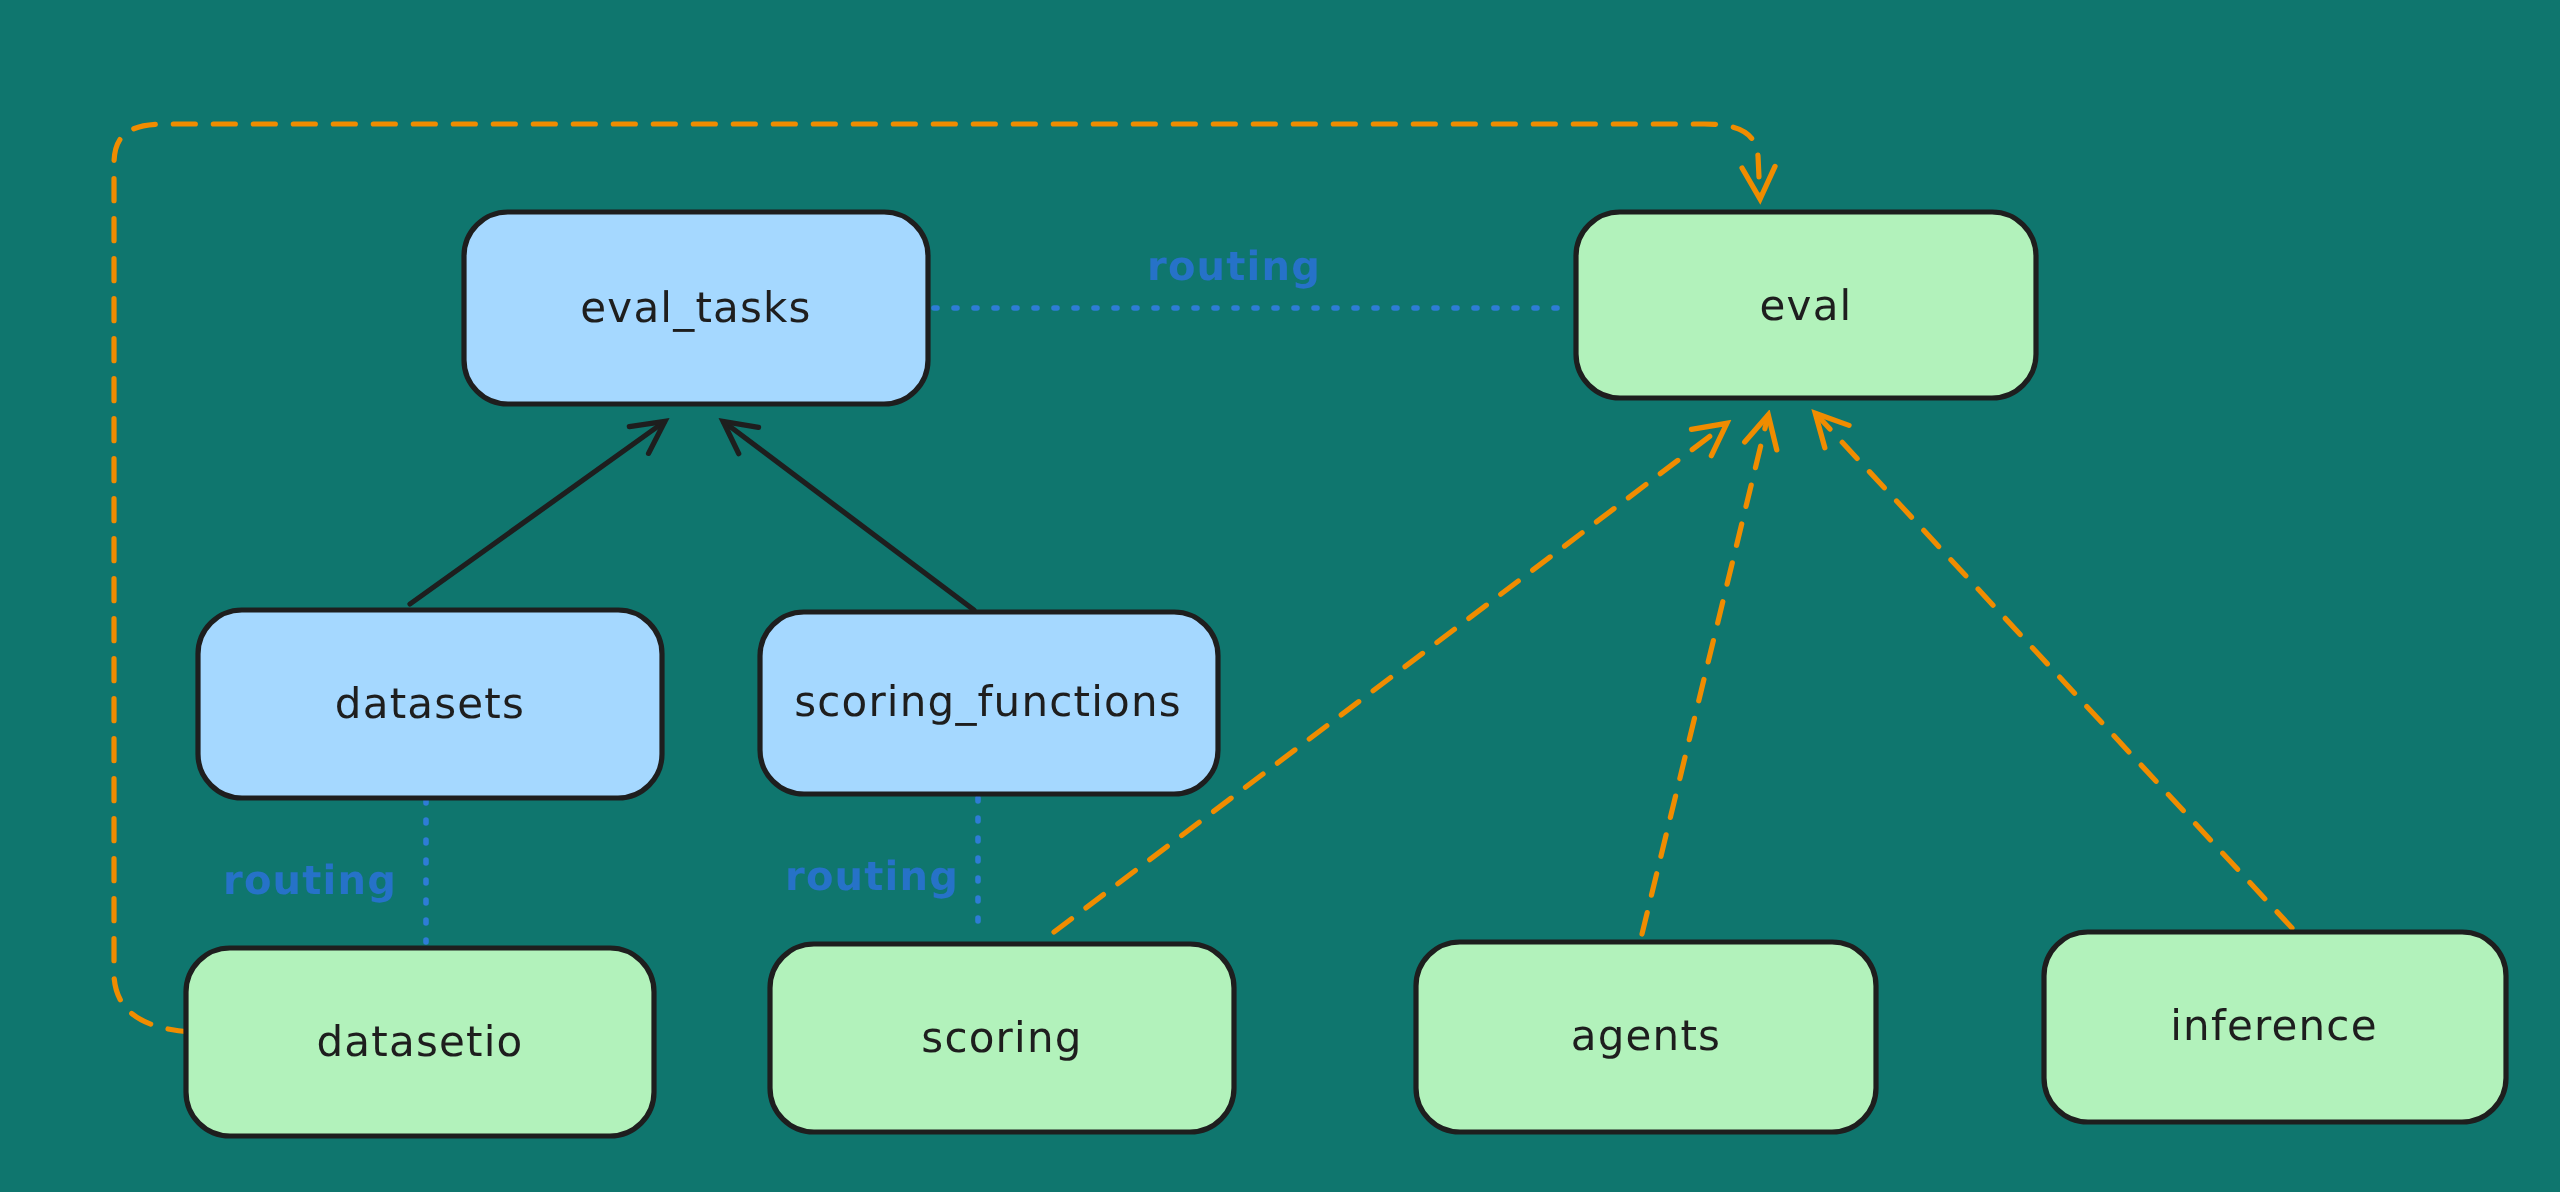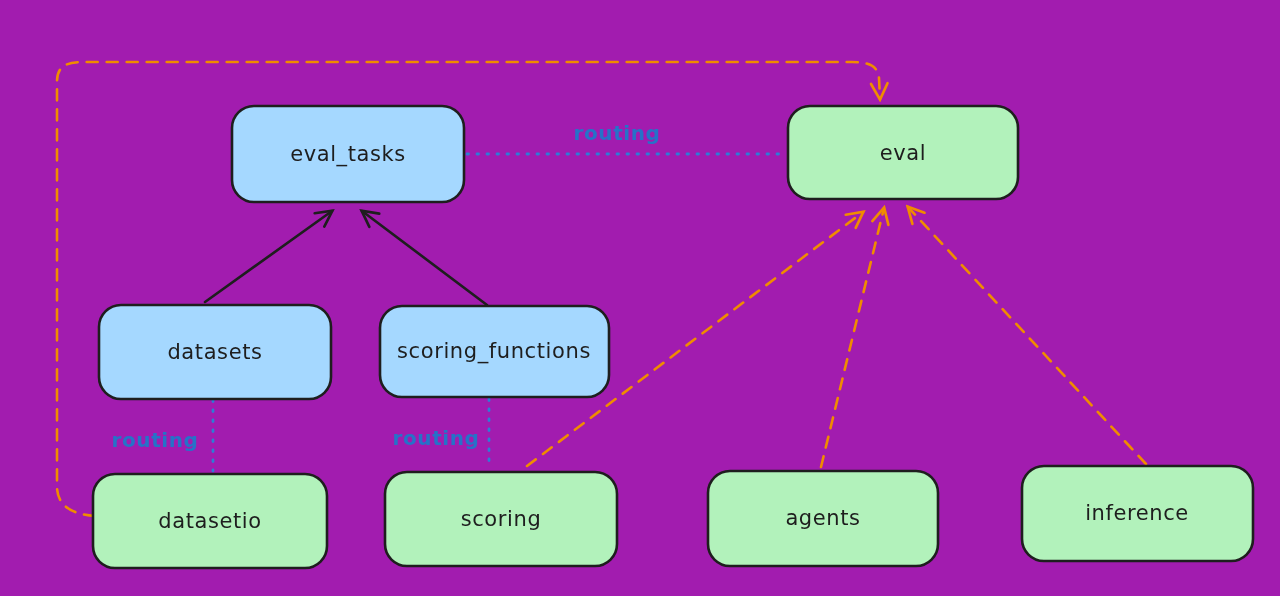--- a/index.html
+++ b/index.html
@@ -5,21 +5,21 @@
   html, body {
     margin: 0;
     padding: 0;
     background: #ffffff;
     font-family: "DejaVu Sans", "Liberation Sans", sans-serif;
   }
   .canvas {
     position: relative;
     width: 1280px;
     height: 596px;
-    background: #a21caf;
+    background: #0f766e;
     overflow: hidden;
   }
   svg { display: block; }
 
   .node-rect {
     stroke: #1e1e1e;
     stroke-width: 2.6;
   }
   .node-label {
     fill: #1e1e1e;

